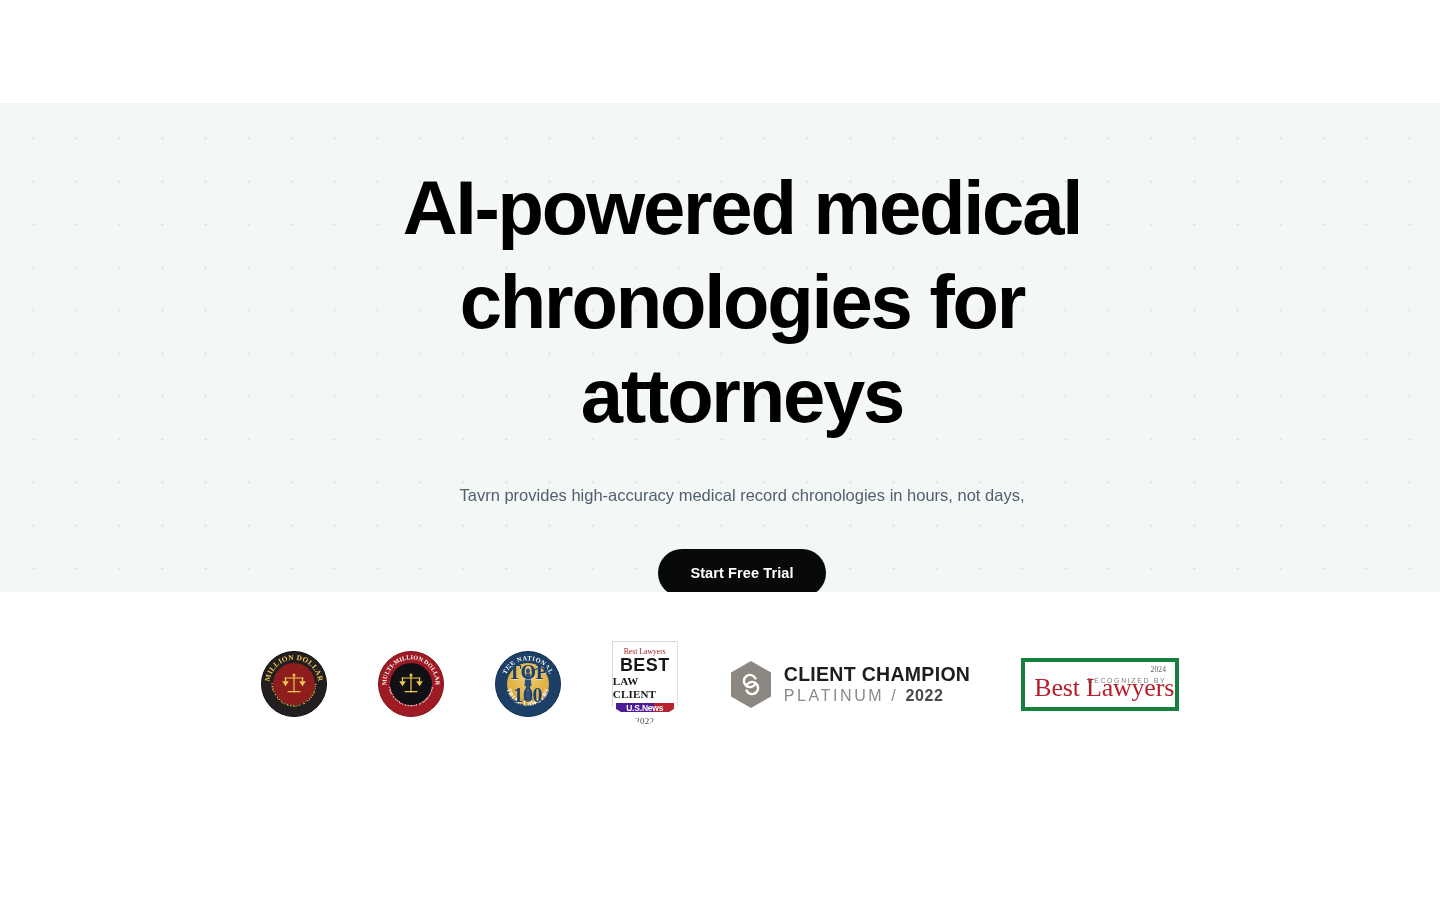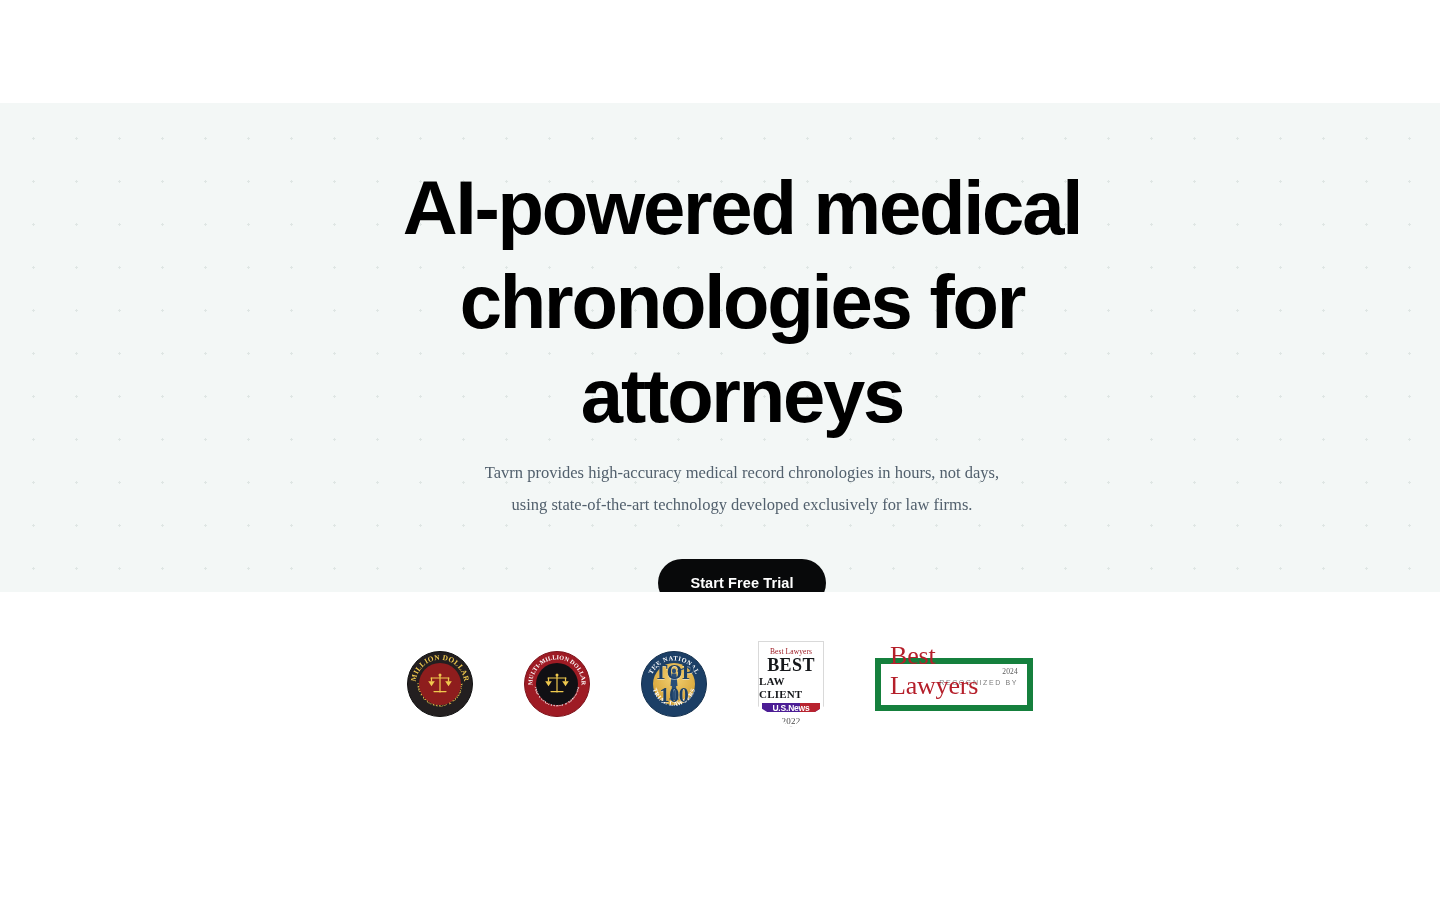--- a/index.html
+++ b/index.html
@@ -28,28 +28,27 @@
     margin-top:58px;
     width:900px;
     text-align:center;
     font-size:76px;
     line-height:94px;
     font-weight:700;
     letter-spacing:-2.2px;
     color:#000000;
   }
   .hero-sub {
-    margin-top:14px;
+    margin-top:36px;
     width:740px;
     text-align:center;
     font-size:16.5px;
     line-height:32px;
     font-weight:400;
     color:#52606d;
-    font-family:Liberation Serif, serif;
   }
   .hero-sub span { display:block; }
   .cta-wrap { margin-top:38px; }
   .cta-btn {
     display:inline-flex; align-items:center; justify-content:center;
     height:48px; padding:0 32px;
     background:#08090a; color:#ffffff;
     font-size:14.5px; font-weight:600; letter-spacing:.1px;
     border:none; border-radius:999px; cursor:pointer;
   }
@@ -102,21 +101,21 @@
     box-shadow:0 1px 2px rgba(0,0,0,.16);
     display:flex; flex-direction:column; align-items:center;
     padding-top:5px;
     clip-path:polygon(0 0,100% 0,100% 76%,50% 100%,0 76%);
   }
   .blf-bl {
     font-family:"Liberation Serif", serif; font-size:7.5px;
     color:#9e1b24; letter-spacing:.1px; line-height:9px;
   }
   .blf-best {
-    font-family:Liberation Serif, serif; font-weight:700;
+    font-family:Liberation Sans, sans-serif; font-weight:700;
     font-size:18px; line-height:19px; color:#15171a; letter-spacing:.4px;
   }
   .blf-lf {
     font-family:"Liberation Serif", serif; font-weight:700;
     font-size:11px; line-height:13px; color:#15171a; letter-spacing:.2px;
   }
   .blf-usn {
     margin-top:2px; width:58px; height:13px; background:#4c1d95;
     display:flex; align-items:center; justify-content:center;
     font-size:8.5px; font-weight:700; color:#fff; letter-spacing:-.2px;
@@ -136,21 +135,21 @@
   .cc { display:flex; align-items:center; gap:11px; }
   .cc-hex { width:44px; height:49px; flex:0 0 auto; }
   .cc-text { display:flex; flex-direction:column; }
   .cc-l1 { font-size:19.5px; font-weight:700; color:#1d1d1f; letter-spacing:.3px; line-height:23px; }
   .cc-l2 { font-size:16px; font-weight:400; color:#8a8a8f; letter-spacing:2.6px; line-height:20px; white-space:nowrap; }
   .cc-l2 b { font-weight:700; color:#4a4a4f; letter-spacing:.6px; }
 
   
   .bl24 {
     position:relative; width:158px; height:53px; background:#fff;
-    border:6px solid #15803d; padding:4px 8px 0 9px;
+    border:4px solid #15803d; padding:4px 8px 0 9px;
   }
   .bl24-year {
     position:absolute; right:9px; top:3px;
     font-family:"Liberation Serif", serif; font-size:7.5px; color:#5a5a5a; letter-spacing:.2px;
   }
   .bl24-rec {
     position:absolute; right:9px; top:15px;
     font-size:7px; color:#7d7d7d; letter-spacing:1.6px;
   }
   .bl24-name {
@@ -164,21 +163,20 @@
 
 <div class="page">
 
   <section class="hero">
     <div class="hero-inner">
 
       <h1 class="hero-title">AI-powered medical chronologies for attorneys</h1>
 
       <p class="hero-sub">
         <span>Tavrn provides high-accuracy medical record chronologies in hours, not days,</span>
-        <span>using state-of-the-art technology developed exclusively for law firms.</span>
       </p>
 
       <div class="cta-wrap">
         <button class="cta-btn">Start Free Trial</button>
       </div>
 
     </div>
   </section>
 
   <section class="trust">
@@ -282,20 +280,38 @@
           <div class="blf-best">BEST</div>
           <div class="blf-lf">LAW CLIENT</div>
           <div class="blf-usn">
             <i class="redseg"></i>
             <span>U.S.News</span>
           </div>
           <div class="blf-year">2022</div>
         </div>
       </div>
 
+      <div class="badge">
+        <div class="cc">
+          <svg class="cc-hex" viewBox="0 0 44 49" aria-hidden="true">
+            <path d="M22,1 L42,12.4 V36.6 L22,48 L2,36.6 V12.4 Z" fill="#8d8781"></path>
+            <g fill="none" stroke="#ffffff" stroke-width="2.4" stroke-linecap="round">
+              <path d="M26.5,18.4 a6.1,6.1 0 1 0 0,5.2"></path>
+              <path d="M17.5,30.6 a6.1,6.1 0 1 0 0,-5.2"></path>
+            </g>
+          </svg>
+          <div class="cc-text">
+            <div class="cc-l1">CLIENT CHAMPION</div>
+            <div class="cc-l2">
+              <span>PLATINUM /</span>
+              <b>2022</b>
+            </div>
+          </div>
+        </div>
+      </div>
 
       <div class="badge">
         <div class="bl24">
           <div class="bl24-year">2024</div>
           <div class="bl24-rec">RECOGNIZED BY</div>
           <div class="bl24-name">Best Lawyers</div>
         </div>
       </div>
 
     </div>

